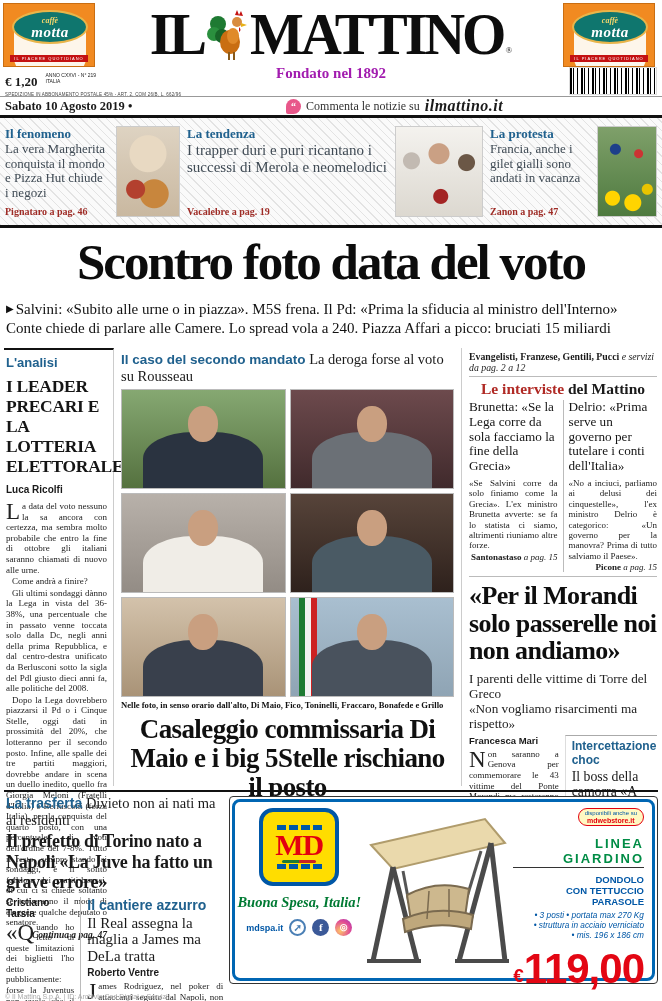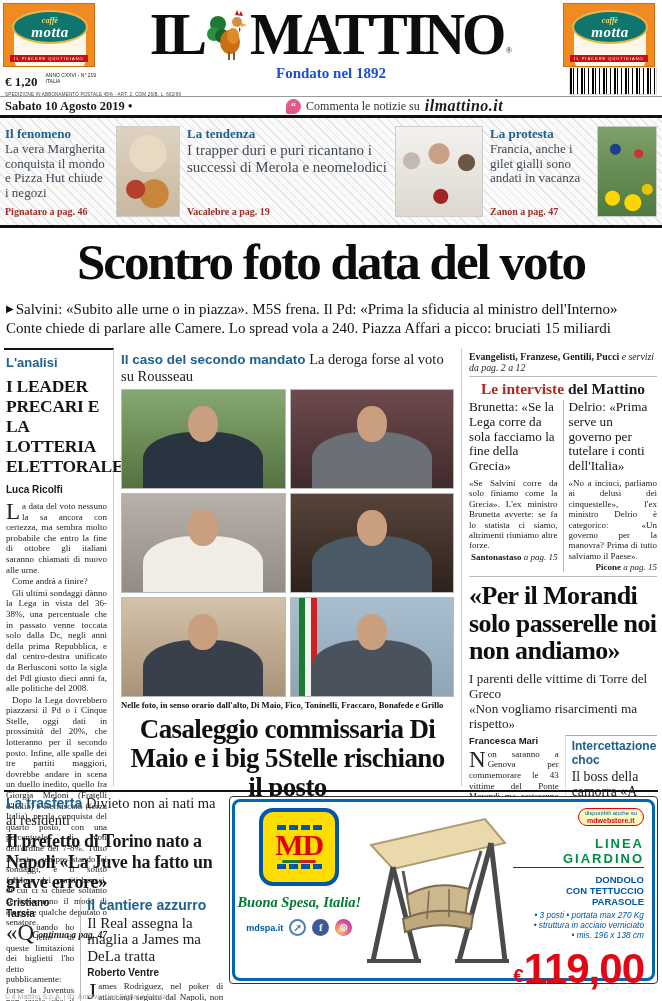--- a/index.html
+++ b/index.html
@@ -11,21 +11,21 @@
   .motta-box { width:92px; height:64px; background:#f18a21; border:1px solid #c96e12; position:relative; overflow:hidden; }
   .motta-cup { position:absolute; left:10px; top:16px; width:72px; height:54px; background:#fdf6ea; border-radius:10px 10px 16px 16px; }
   .motta-oval { position:absolute; left:8px; top:6px; width:76px; height:34px; background:#0f766e; border-radius:50%; border:2px solid #e8b54a; text-align:center; font-style:italic; }
   .motta-caffe { display:block; color:#f5d66b; font-size:8px; line-height:9px; margin-top:4px; font-weight:700; }
   .motta-name { display:block; color:#fff; font-size:15px; line-height:14px; font-weight:700; letter-spacing:.5px; }
   .motta-strip { position:absolute; left:6px; bottom:4px; right:6px; background:#c41212; color:#fff; font-family:"Liberation Sans",sans-serif; font-size:4px; text-align:center; letter-spacing:1px; line-height:7px; }
   .mast-center { text-align:center; position:relative; }
   .mast-title { display:flex; align-items:center; justify-content:center; gap:2px; margin-top:2px; }
   .mast-word { font-size:57px; font-weight:700; letter-spacing:-3px; line-height:58px; color:#0d0d0d; transform:scaleY(1.04); }
   .reg-mark { font-size:9px; align-self:flex-end; margin-bottom:8px; }
-  .founded { font-size:15px; font-weight:700; margin-top:2px; color:#1d4ed8; }
+  .founded { font-size:15px; font-weight:700; margin-top:2px; color:#a21caf; }
   .price-block { position:absolute; left:5px; top:72px; width:260px; text-align:left; }
   .price-line { font-size:13px; font-weight:700; display:inline-block; }
   .edition { display:inline-block; vertical-align:top; margin-left:4px; font-family:"Liberation Sans",sans-serif; font-size:5px; line-height:6px; color:#222; }
   .edition3 { font-family:"Liberation Sans",sans-serif; font-size:4.5px; color:#444; margin-top:2px; letter-spacing:.2px; }
   .right-head { position:relative; }
   .barcode { position:absolute; right:2px; top:64px; width:88px; height:28px;
     background:repeating-linear-gradient(90deg,#000 0 2px,#fff 2px 3px,#000 3px 4px,#fff 4px 7px,#000 7px 8px,#fff 8px 11px);
     border:1px solid #ddd; }
   .date-row { display:flex; align-items:center; height:22px; border-top:1px solid #999; border-bottom:3px solid #111; padding:0 5px; }
   .date-txt { font-size:12.5px; font-weight:700; }
@@ -434,21 +434,21 @@
               <span class="b2">mdwebstore.it</span>
             </div>
             <div class="md-linea">LINEA GIARDINO</div>
             <div class="md-prod">
               <span>DONDOLO</span><br>
               <span>CON TETTUCCIO PARASOLE</span>
             </div>
             <div class="md-bullets">
               <span>• 3 posti • portata max 270 Kg</span><br>
               <span>• struttura in acciaio verniciato</span><br>
-              <span>• mis. 196 x 138 cm</span>
+              <span>• mis. 196 x 186 cm</span>
             </div>
             <div class="md-price">
               <span class="eu">€</span>
               <span>119,00</span>
             </div>
           </div>
         </div>
       </div>
     </div>
   </div>

